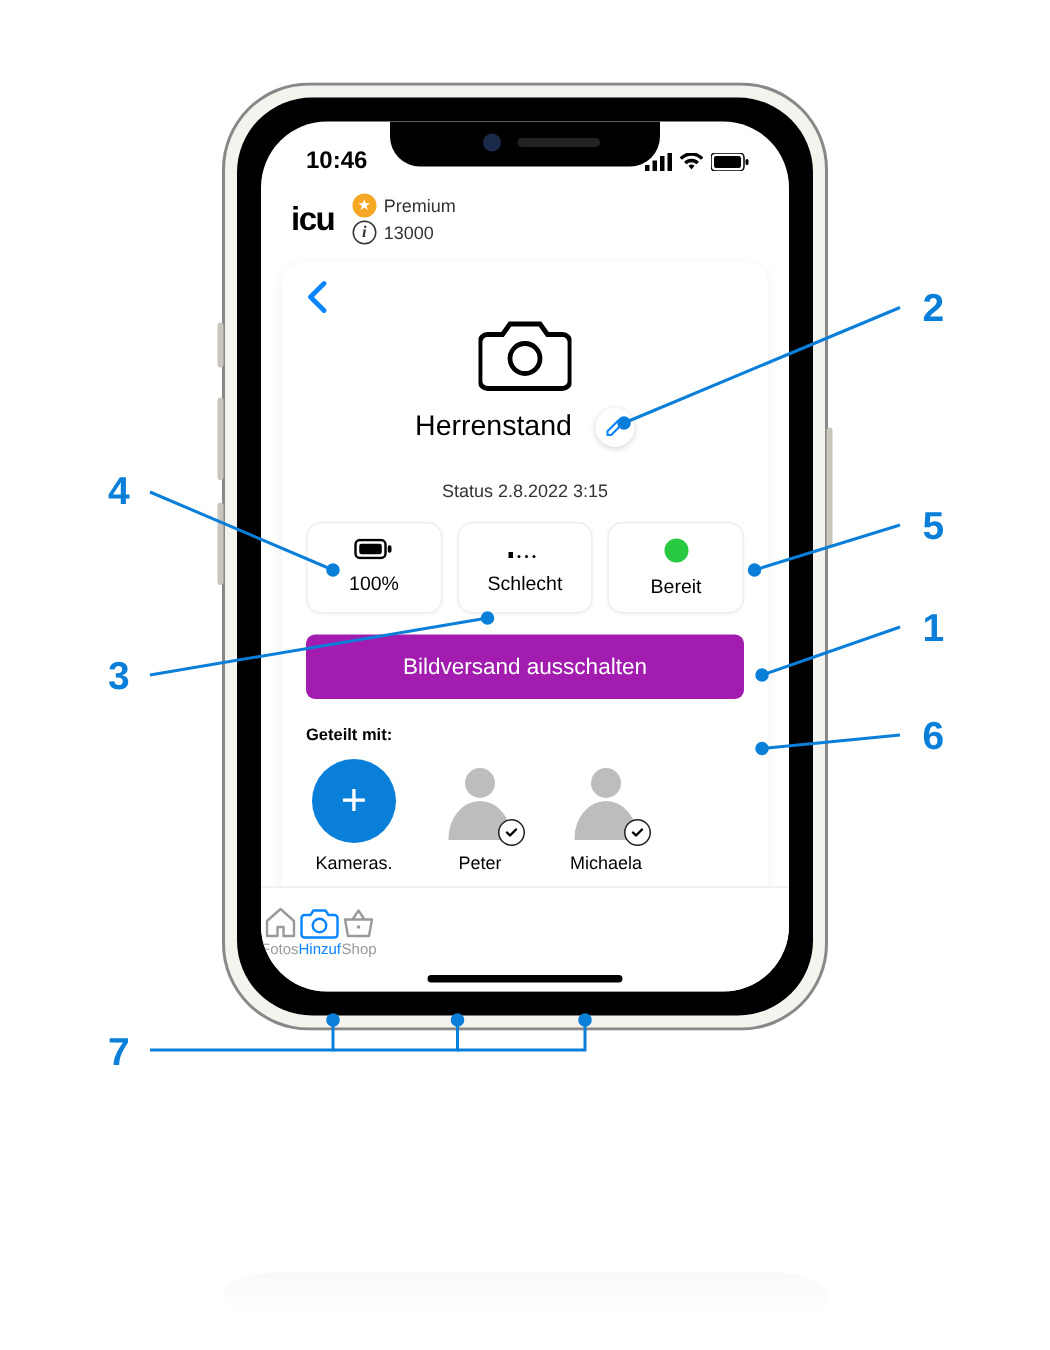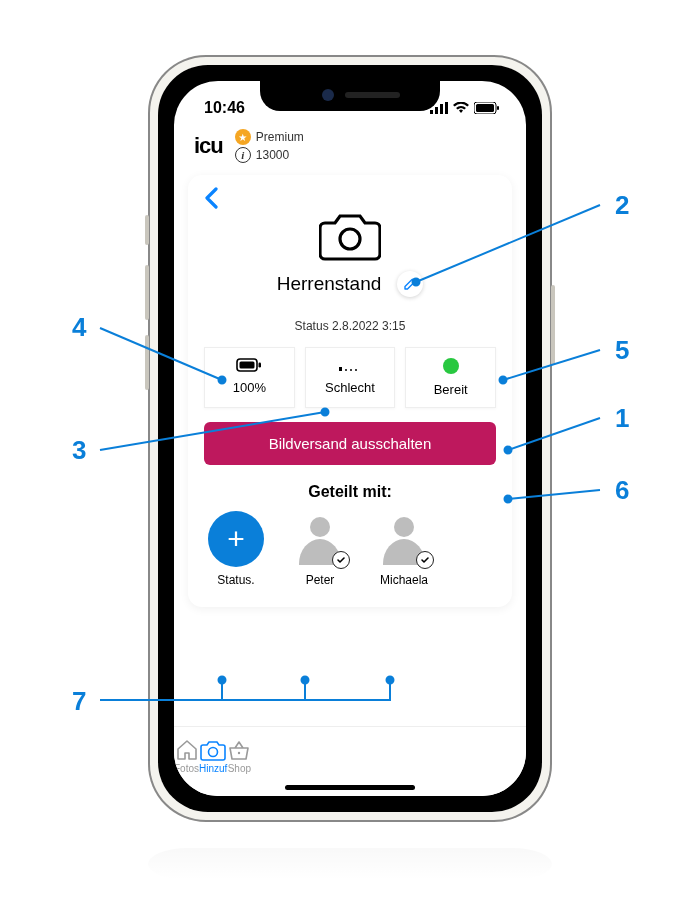--- a/index.html
+++ b/index.html
@@ -8,21 +8,21 @@
     width: 700px;
     height: 900px;
     background: #fff;
     position: relative;
     overflow: hidden;
   }
   .canvas { position: relative; width: 700px; height: 900px; }
   .phone-frame{
     position:absolute;
     left:148px; top:55px;
-    width:404px; height:767px;
+    width:404px; height:632px;
     border-radius:58px;
     background:#f4f3ee;
     box-shadow: inset 0 0 0 2px #888;
   }
   .phone-inner{
     position:absolute;
     left:10px; top:10px; right:10px; bottom:10px;
     border-radius:50px;
     background:#000;
   }
@@ -98,34 +98,34 @@
   .title-row{ display:flex; justify-content:center; align-items:center; gap:16px; margin-top:6px;}
   .title{ font-size:19px; font-weight:500; }
   .edit-btn{
     width:26px; height:26px; border-radius:50%;
     background:#fff; box-shadow:0 1px 4px rgba(0,0,0,.18);
     display:flex; align-items:center; justify-content:center;
   }
   .status-line{ text-align:center; font-size:12px; color:#333; margin-top:22px; }
   .stat-row{ display:flex; gap:10px; margin-top:14px; }
   .stat{
-    flex:1; border:1px solid #eee; border-radius:0;
+    flex:1; border:1px solid #eee; border-radius:10px;
     background:#fff; padding:10px 6px; text-align:center;
     display:flex; flex-direction:column; align-items:center; gap:8px;
     box-shadow:0 1px 3px rgba(0,0,0,.04);
   }
   .stat-label{ font-size:13px; }
   .green-dot{ width:16px; height:16px; border-radius:50%; background:#28c840; }
   .action-btn{
     margin-top:14px; width:100%;
-    background:#be185d; color:#fff; text-align:center;
+    background:#a21caf; color:#fff; text-align:center;
     padding:13px 0; border-radius:6px; font-size:15px; font-weight:500;
   }
   .action-btn + .action-btn{ margin-top:10px; }
-  .shared-title{ font-size:16px; font-weight:700; margin-top:18px;text-align:center; }
+  .shared-title{ font-size:11px; font-weight:700; margin-top:18px; }
   .shared-row{ display:flex; gap:28px; margin-top:10px; padding-left:4px;}
   .share-item{ display:flex; flex-direction:column; align-items:center; gap:6px; font-size:12px; }
   .add-circle{
     width:56px; height:56px; border-radius:50%;
     background:#0a7fd9; color:#fff;
     display:flex; align-items:center; justify-content:center; font-size:30px; font-weight:300;
   }
   .avatar{
     width:56px; height:56px; position:relative;
   }
@@ -270,21 +270,21 @@
           </div>
 
           <div class="action-btn">
             <span>Bildversand ausschalten</span>
           </div>
 
           <div class="shared-title">Geteilt mit:</div>
           <div class="shared-row">
             <div class="share-item">
               <div class="add-circle">+</div>
-              <span>Status.</span>
+              <span>Kameras.</span>
             </div>
             <div class="share-item">
               <div class="avatar">
                 <div class="avatar-body"></div>
                   <div class="avatar-head"></div>
                 <div class="avatar-check">
                   <svg width="10" height="10" viewBox="0 0 10 10">
                       <path d="M2 5 L4 7 L8 3" fill="none" stroke="#000" stroke-width="1.6" stroke-linecap="round" stroke-linejoin="round"></path>
                     </svg>
                 </div>

